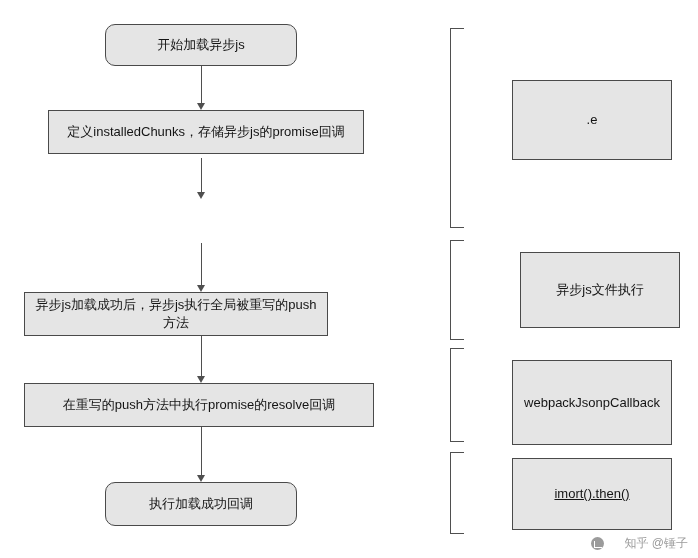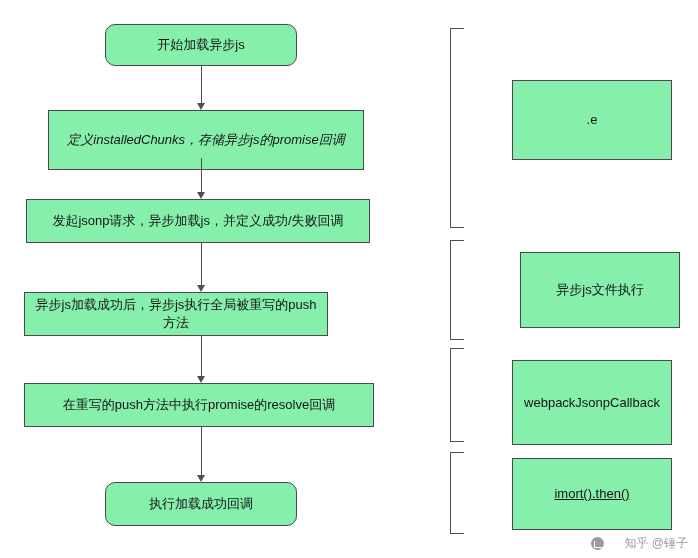--- a/index.html
+++ b/index.html
@@ -17,21 +17,21 @@
   }
   #canvas {
     position: relative;
     width: 698px;
     height: 558px;
   }
   .node {
     position: absolute;
     box-sizing: border-box;
     border: 1px solid #4a4a4a;
-    background: #86efac;
+    background: #e5e5e5;
     display: flex;
     align-items: center;
     justify-content: center;
     text-align: center;
     font-size: 13px;
     line-height: 1.35;
     color: #141414;
     padding: 2px 6px;
   }
   .node.rounded {
@@ -90,23 +90,22 @@
     flex-direction: column;
   }
 </style>
 </head>
 <body>
 
 <div id="canvas">
 
   <div class="node rounded" style="left:105px;top:24px;width:192px;height:42px;">开始加载异步js</div>
 
-  <div class="node" style="left:48px;top:110px;width:316px;height:60px;font-style:italic;">定义installedChunks，存储异步js的promise回调</div>
+  <div class="node" style="left:48px;top:110px;width:316px;height:44px;">定义installedChunks，存储异步js的promise回调</div>
 
-  <div class="node" style="left:26px;top:199px;width:344px;height:44px;">发起jsonp请求，异步加载js，并定义成功/失败回调</div>
 
   <div class="node" style="left:24px;top:292px;width:304px;height:44px;">异步js加载成功后，异步js执行全局被重写的push方法</div>
 
   <div class="node" style="left:24px;top:383px;width:350px;height:44px;">在重写的push方法中执行promise的resolve回调</div>
 
   <div class="node rounded" style="left:105px;top:482px;width:192px;height:44px;">执行加载成功回调</div>
 
   <div class="arrow-line" style="left:201px;top:66px;height:37px;"></div>
   <div class="arrow-head" style="left:197px;top:103px;"></div>
 

